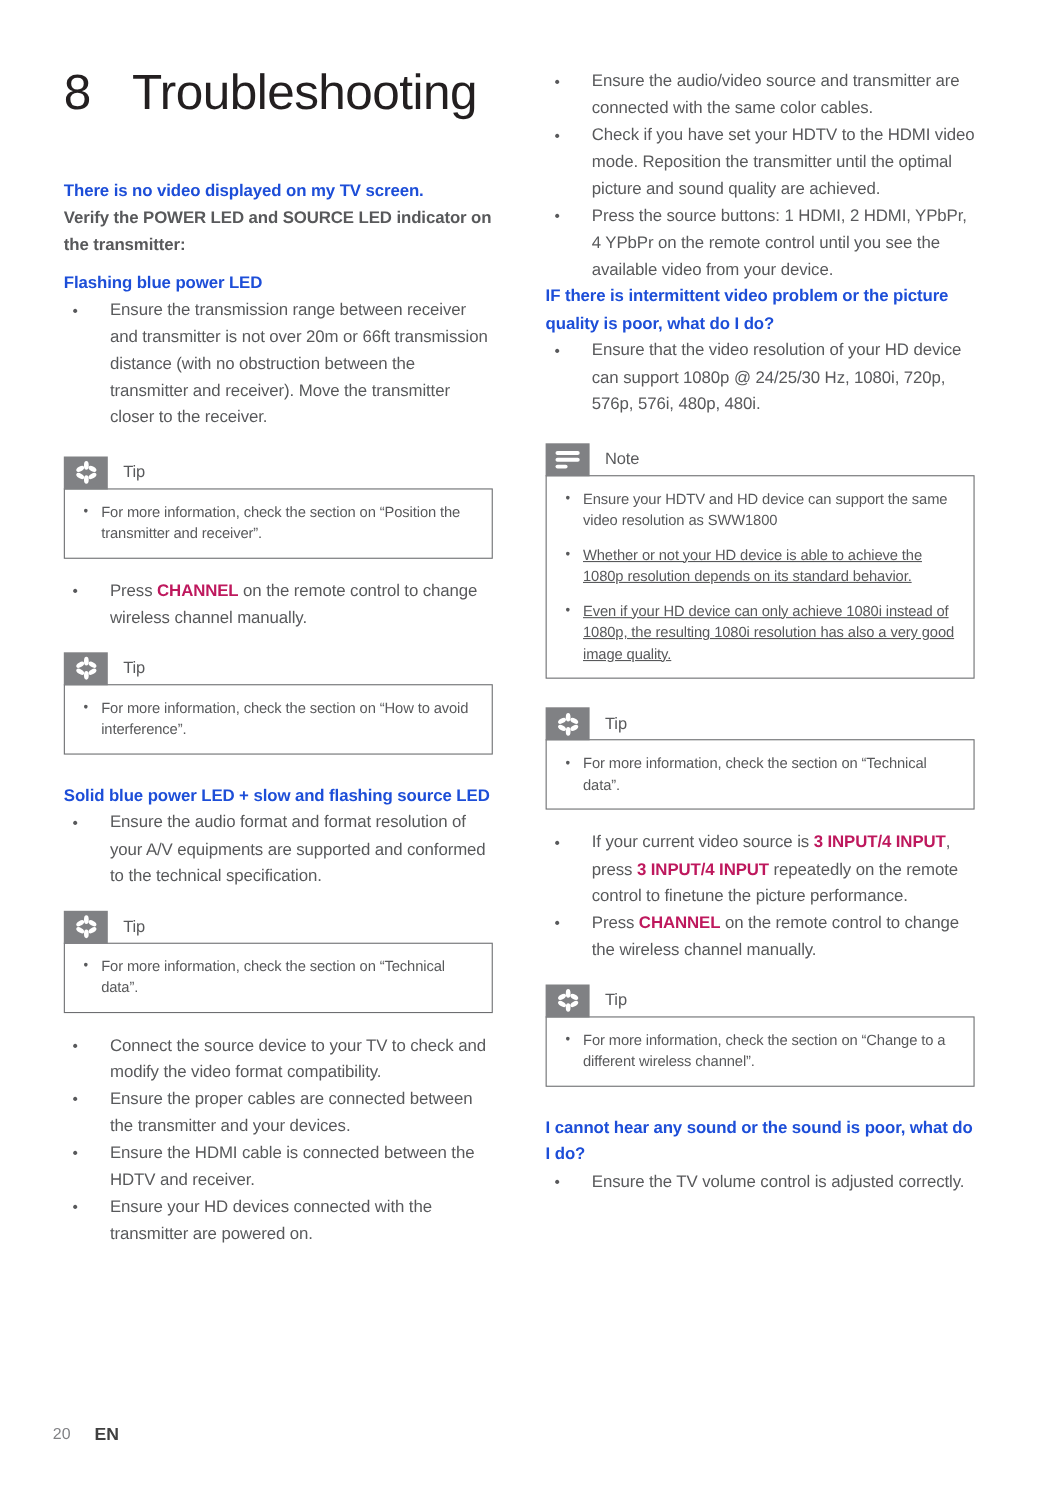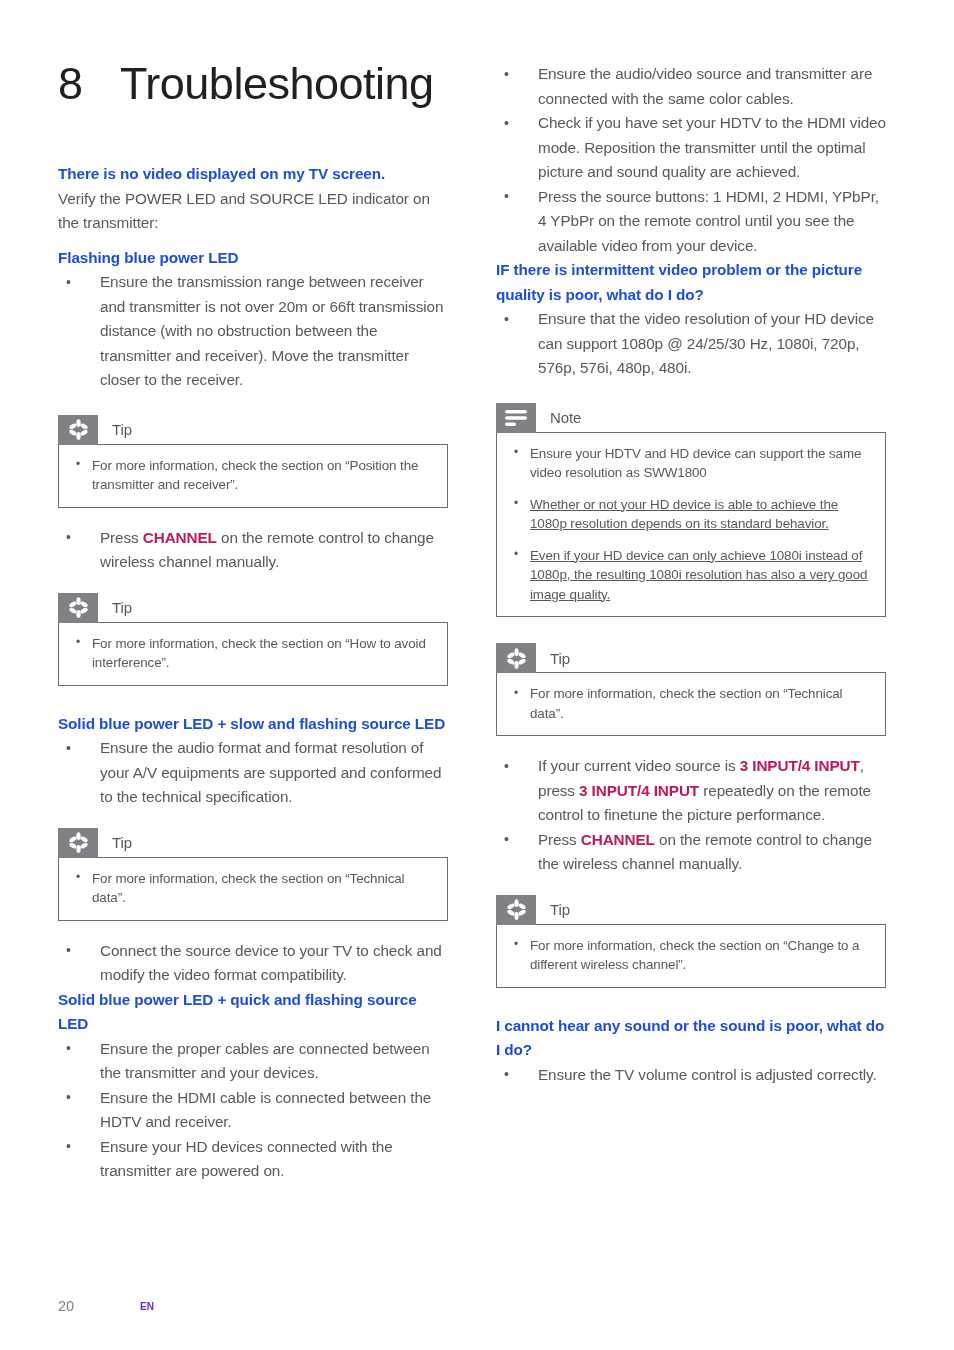--- a/index.html
+++ b/index.html
@@ -50,21 +50,21 @@
     color: #1d4ed8;
     font-size: 15.3px;
     font-weight: bold;
     line-height: 24.5px;
     margin: 0;
     letter-spacing: -0.1px;
   }
   .para {
     color: #58595b;
     font-size: 15.3px;
-    font-weight: 400;
+    font-weight: 700;
     line-height: 24.5px;
     margin: 0;
     letter-spacing: -0.1px;
   }
 
   
   .blist { margin: 0; padding: 0; list-style: none; }
   .blist > li {
     position: relative;
     padding-left: 42px;
@@ -136,34 +136,33 @@
     color: #58595b;
   }
 
   
   .ico-tip { display:block; width: 23px; height: 23px; }
   .ico-note { display:block; width: 24px; height: 18px; }
 
   
   .footer {
     position: absolute;
-    left: 58px;
+    left: 48px;
     bottom: 36px;
     display: flex;
-    align-items: center;
-    gap: 44px;
+    align-items: flex-start;
   }
   .footer-page {
     color: #808184;
     font-size: 14.5px;
     width: 38px;
   }
   .footer-lang {
-    color: #6d28d9;
-    font-size: 10px;
+    color: #404040;
+    font-size: 16px;
     font-weight: bold;
   }
 </style>
 </head>
 <body>
 
 <div id="page">
 
   <div class="chapter-title">
     <span class="chapter-num">8</span>
@@ -269,21 +268,20 @@
         </ul>
       </div>
     </div>
 
     <div class="sp-18"></div>
 
     <ul class="blist">
       <li>Connect the source device to your TV to check and modify the video format compatibility.</li>
     </ul>
 
-    <div class="h-bold">Solid blue power LED + quick and flashing source LED</div>
     <ul class="blist">
       <li>Ensure the proper cables are connected between the transmitter and your devices.</li>
       <li>Ensure the HDMI cable is connected between the HDTV and receiver.</li>
       <li>Ensure your HD devices connected with the transmitter are powered on.</li>
     </ul>
   </div>
 
   <div class="col col-right">
 
     <ul class="blist">

